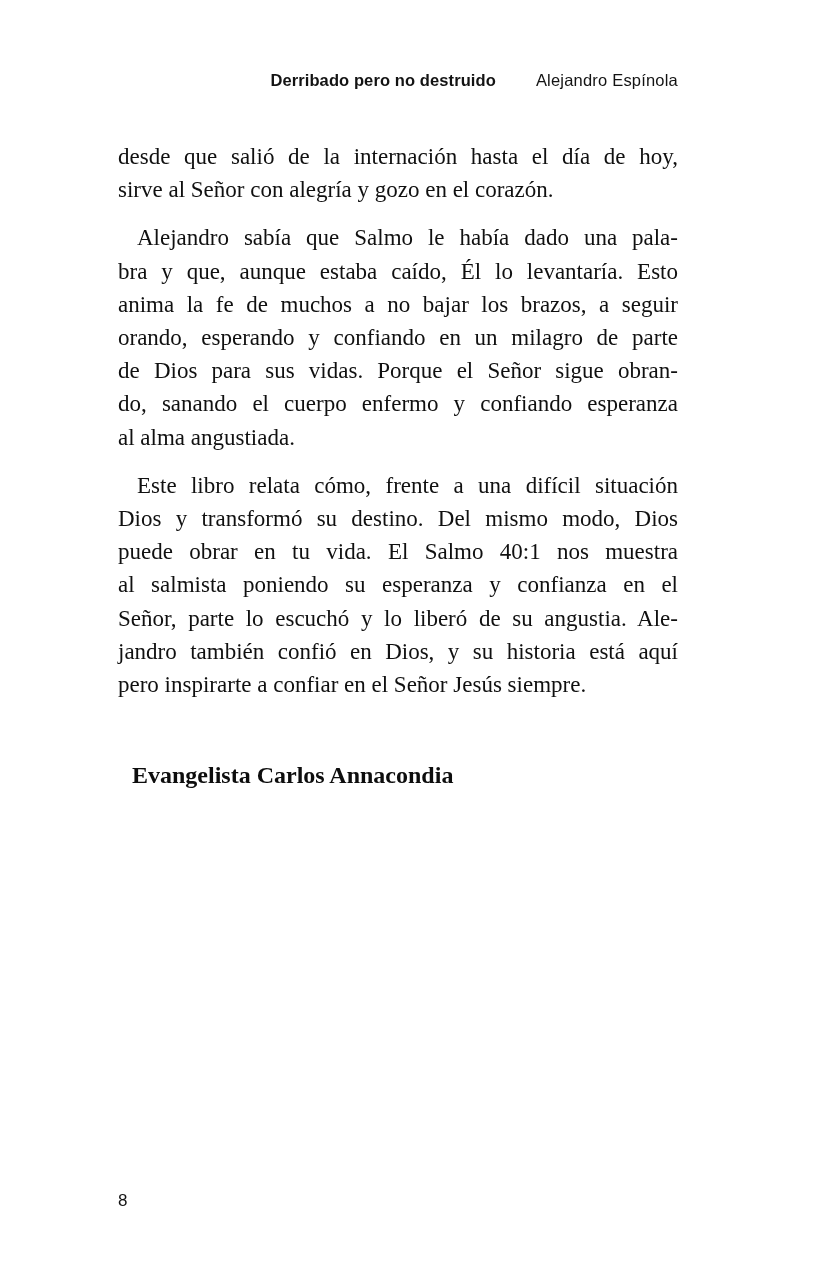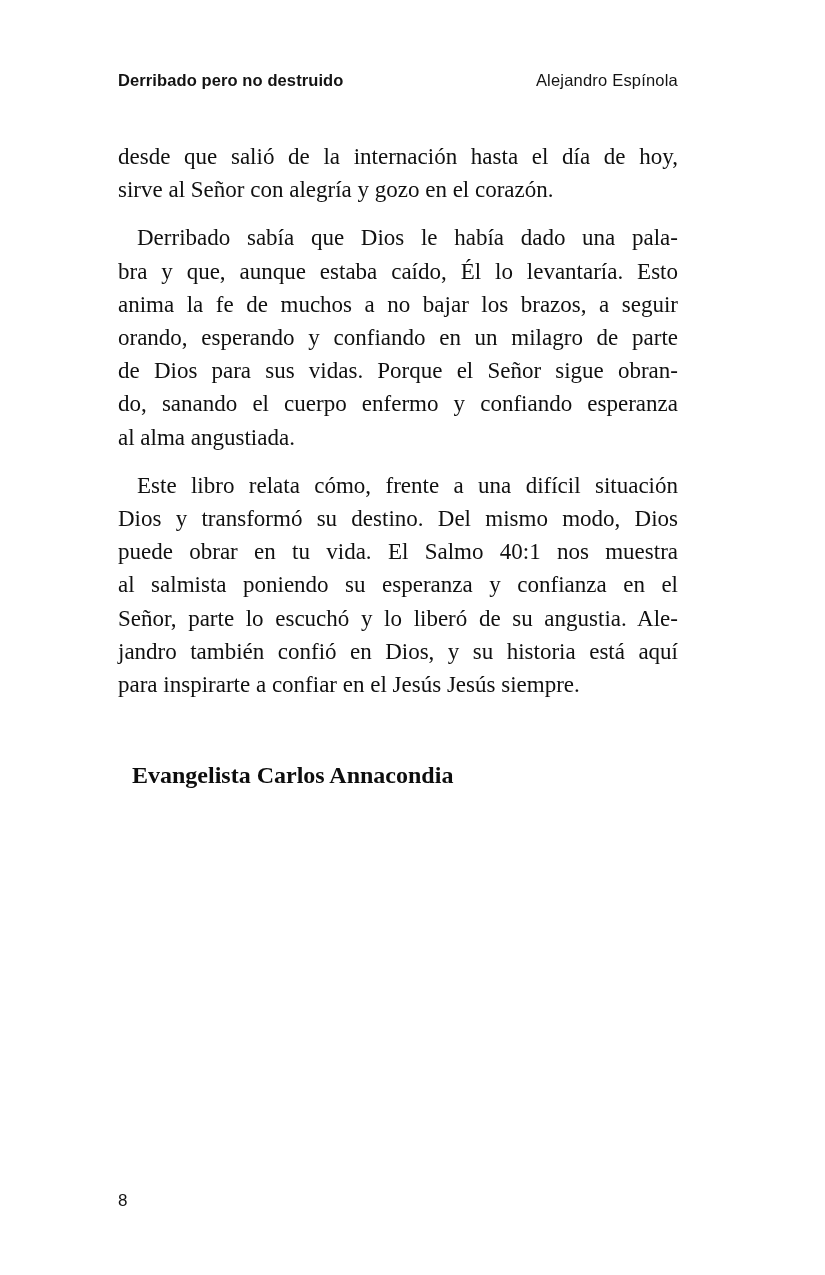--- a/index.html
+++ b/index.html
@@ -15,21 +15,21 @@
     color: #141414;
     overflow: hidden;
   }
   
   .running-header {
     position: absolute;
     top: 70px;
     left: 118px;
     width: 560px;
     display: flex;
-    justify-content: space-between;
+    justify-content: flex-end;
     align-items: baseline;
     font-family: "Liberation Sans", sans-serif;
     font-size: 16.5px;
     line-height: 20px;
     color: #131313;
   }
   .running-header .book-title {
     font-weight: bold;
     letter-spacing: 0.1px;
   }
@@ -97,37 +97,37 @@
   </header>
 
   <main class="text-block">
 
     <p class="para">
       <span class="line">desde que salió de la internación hasta el día de hoy,</span>
       <span class="line last">sirve al Señor con alegría y gozo en el corazón.</span>
     </p>
 
     <p class="para">
-      <span class="line indent">Derribado sabía que Dios le había dado una pala-</span>
+      <span class="line indent">Alejandro sabía que Salmo le había dado una pala-</span>
       <span class="line">bra y que, aunque estaba caído, Él lo levantaría. Esto</span>
       <span class="line">anima la fe de muchos a no bajar los brazos, a seguir</span>
       <span class="line">orando, esperando y confiando en un milagro de parte</span>
       <span class="line">de Dios para sus vidas. Porque el Señor sigue obran-</span>
       <span class="line">do, sanando el cuerpo enfermo y confiando esperanza</span>
       <span class="line last">al alma angustiada.</span>
     </p>
 
     <p class="para">
       <span class="line indent">Este libro relata cómo, frente a una difícil situación</span>
       <span class="line">Dios y transformó su destino. Del mismo modo, Dios</span>
       <span class="line">puede obrar en tu vida. El Salmo 40:1 nos muestra</span>
       <span class="line">al salmista poniendo su esperanza y confianza en el</span>
       <span class="line">Señor, parte lo escuchó y lo liberó de su angustia. Ale-</span>
       <span class="line">jandro también confió en Dios, y su historia está aquí</span>
-      <span class="line last">para inspirarte a confiar en el Jesús Jesús siempre.</span>
+      <span class="line last">pero inspirarte a confiar en el Señor Jesús siempre.</span>
     </p>
 
     <p class="signature">Evangelista Carlos Annacondia</p>
 
   </main>
 
   <footer>
     <span class="folio">8</span>
   </footer>
 

